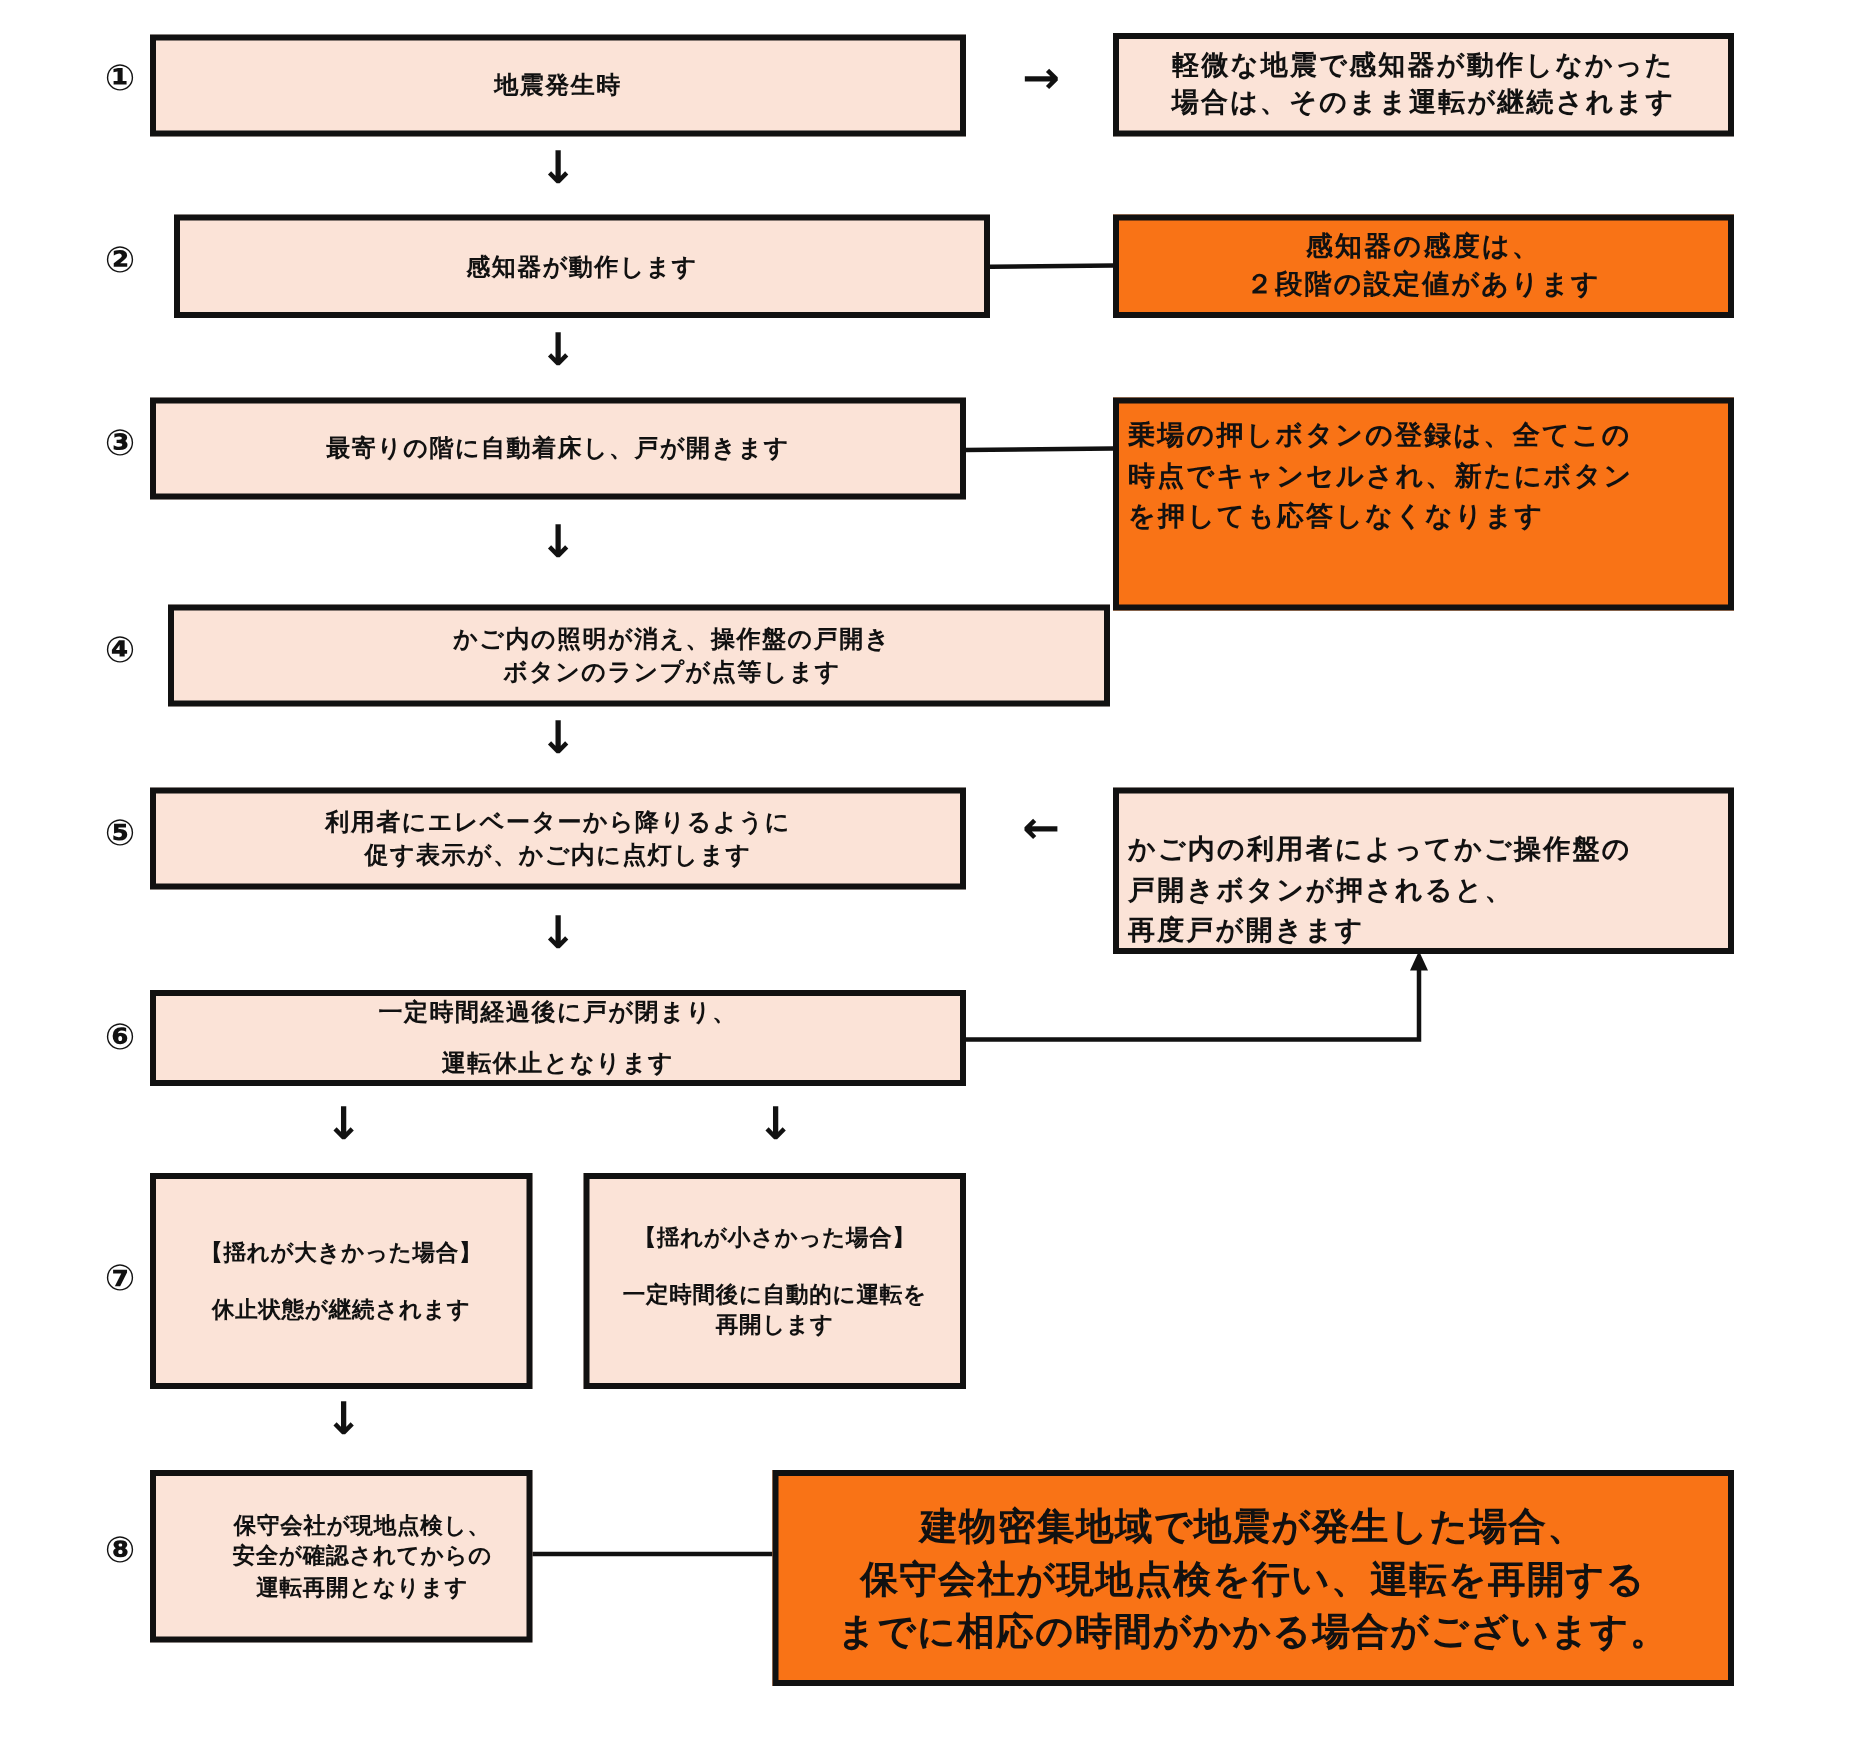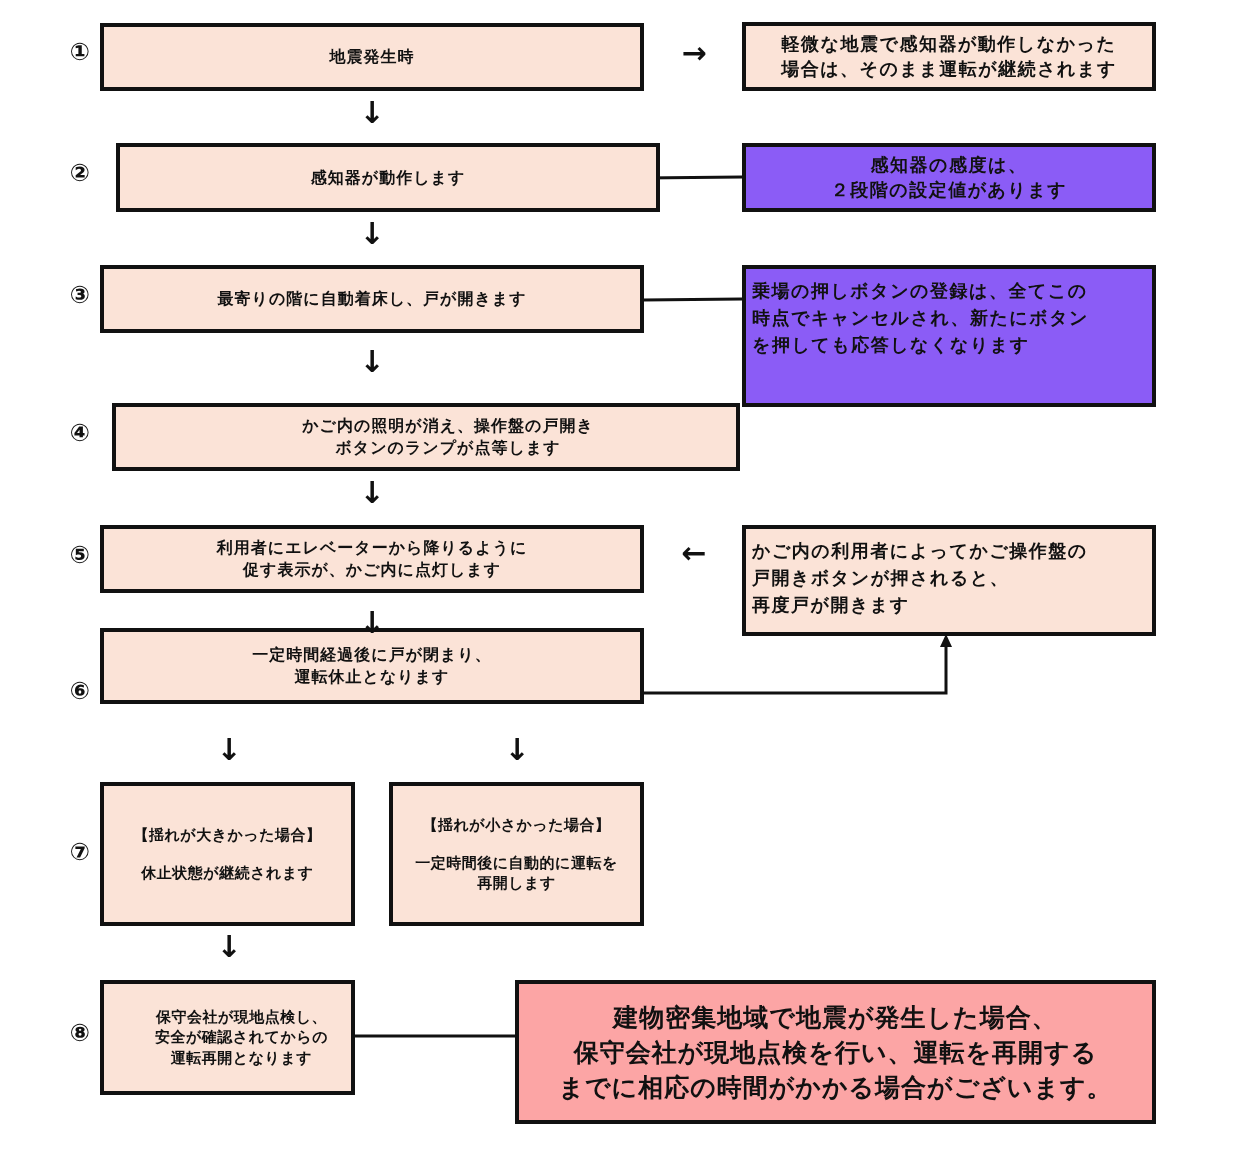--- a/index.html
+++ b/index.html
@@ -2,22 +2,22 @@
 <html><head>
   <meta charset="utf-8">
   <style>
     html, body { margin: 0; padding: 0; background: #ffffff; }
     body { width: 1241px; height: 1158px; position: relative; overflow: hidden;
            font-family: "DejaVu Sans", sans-serif; color: #111; }
     .box { position: absolute; box-sizing: border-box; border: 4px solid #111;
            background: #fbe3d7; display: flex; flex-direction: column;
            justify-content: center; align-items: center; text-align: center;
            font-weight: bold; line-height: 1.35; }
-    .box.yellow { background: #8b5cf6; }
-    .box.blue { background: #fca5a5; }
+    .box.yellow { background: #f97316; }
+    .box.blue { background: #f97316; }
     .box.left-text { align-items: flex-start; text-align: left; justify-content: flex-start; padding: 6px 6px; }
     .fs20 { font-size: 16px; letter-spacing: 1px; }
     .fs18 { font-size: 18px; letter-spacing: 1.5px; }
     .fs16 { font-size: 15px; letter-spacing: 0.5px; }
     .fs24 { font-size: 25px; letter-spacing: 1px; line-height: 1.4; }
     .num { position: absolute; width: 36px; text-align: center; font-size: 24px; font-weight: bold; }
     .arrow { position: absolute; font-size: 30px; font-weight: bold; line-height: 1; width: 40px; text-align: center; }
     .spacer { height: 18px; }
     svg.conn { position: absolute; left: 0; top: 0; }
   </style>
@@ -51,21 +51,21 @@
   <div>最寄りの階に自動着床し、戸が開きます</div>
 </div>
 <div class="box fs20" style="left:112px; top:403px; width:628px; height:68px;padding-left:44px;">
   <div>かご内の照明が消え、操作盤の戸開き</div>
   <div>ボタンのランプが点等します</div>
 </div>
 <div class="box fs20" style="left:100px; top:525px; width:544px; height:68px;">
   <div>利用者にエレベーターから降りるように</div>
   <div>促す表示が、かご内に点灯します</div>
 </div>
-<div class="box fs20" style="left:100px; top:628px; width:544px; height:76px;">
+<div class="box fs20" style="left:100px; top:660px; width:544px; height:64px;justify-content:space-between;">
   <div>一定時間経過後に戸が閉まり、</div>
   <div>運転休止となります</div>
 </div>
 
 <div class="box fs16" style="left:100px; top:782px; width:255px; height:144px;">
   <div>【揺れが大きかった場合】</div>
   <div class="spacer"></div>
   <div>休止状態が継続されます</div>
 </div>
 <div class="box fs16" style="left:389px; top:782px; width:255px; height:144px;">
@@ -87,21 +87,21 @@
 </div>
 <div class="box yellow fs18" style="left:742px; top:143px; width:414px; height:69px;">
   <div>感知器の感度は、</div>
   <div>２段階の設定値があります</div>
 </div>
 <div class="box yellow left-text fs18" style="left:742px; top:265px; width:414px; height:142px; padding-top:8px; line-height:1.5;">
   <div>乗場の押しボタンの登録は、全てこの</div>
   <div>時点でキャンセルされ、新たにボタン</div>
   <div>を押しても応答しなくなります</div>
 </div>
-<div class="box left-text fs18" style="left:742px; top:525px; width:414px; height:111px; padding-top:8px; line-height:1.5;">
+<div class="box left-text fs18" style="left:742px; top:525px; width:414px; height:111px; padding-top:24px; line-height:1.5;">
   <div>かご内の利用者によってかご操作盤の</div>
   <div>戸開きボタンが押されると、</div>
   <div>再度戸が開きます</div>
 </div>
 <div class="box blue fs24" style="left:515px; top:980px; width:641px; height:144px;">
   <div>建物密集地域で地震が発生した場合、</div>
   <div>保守会社が現地点検を行い、運転を再開する</div>
   <div>までに相応の時間がかかる場合がございます。</div>
 </div>
 

